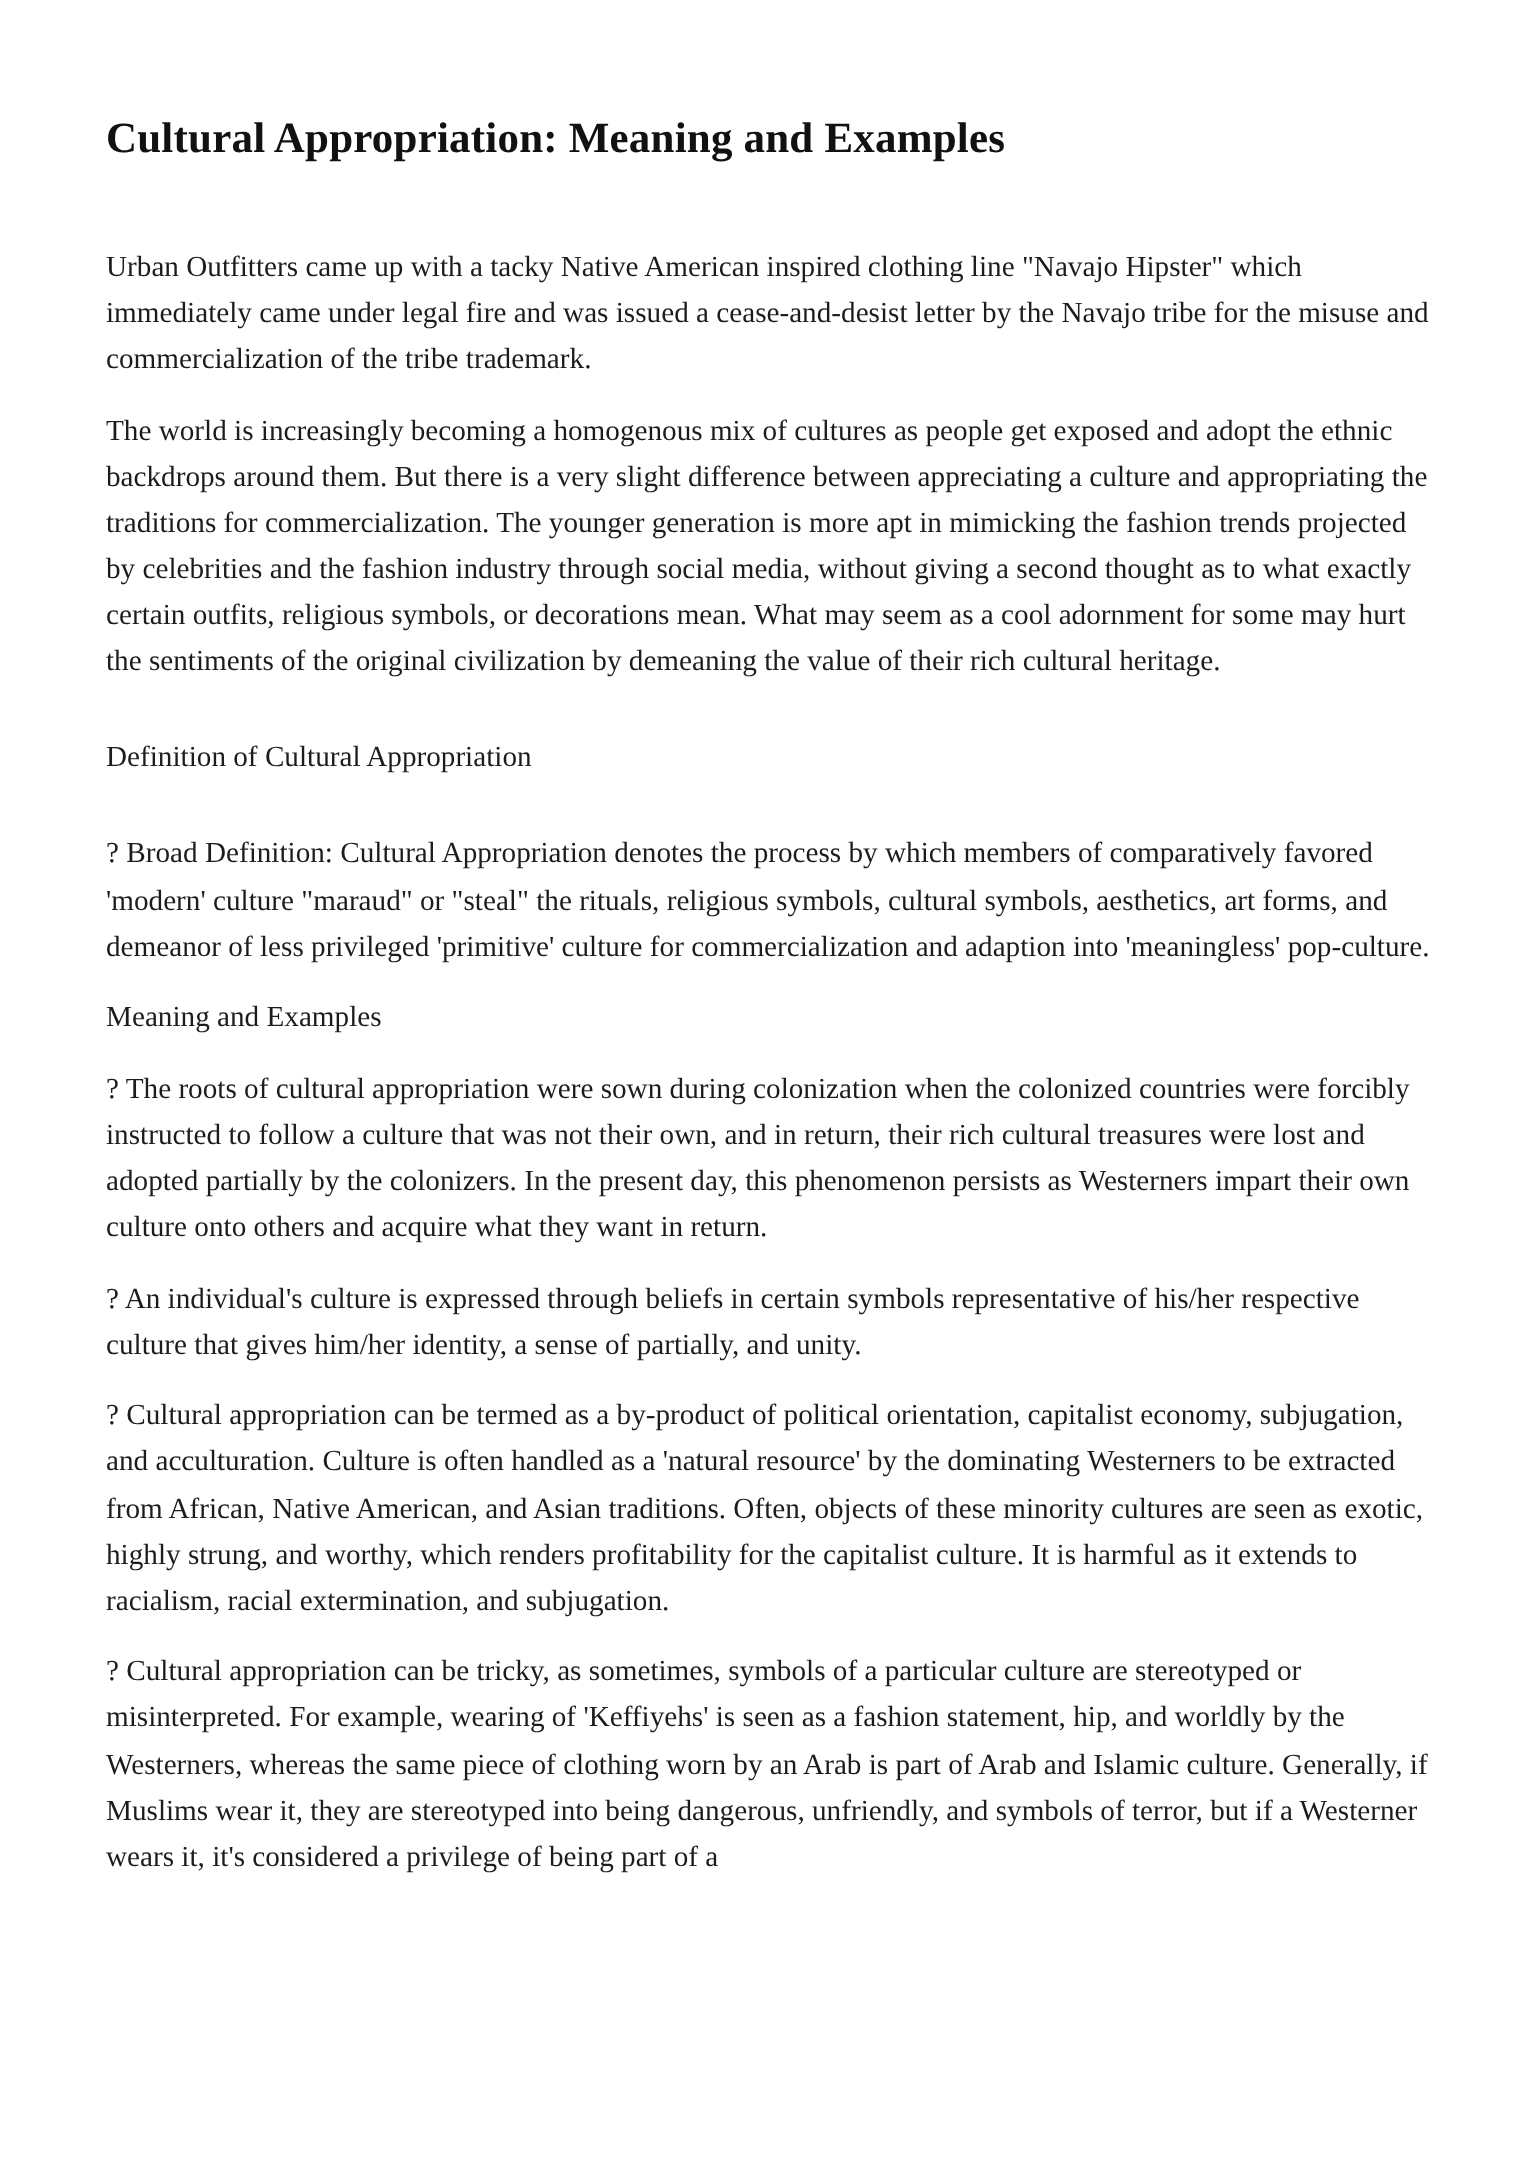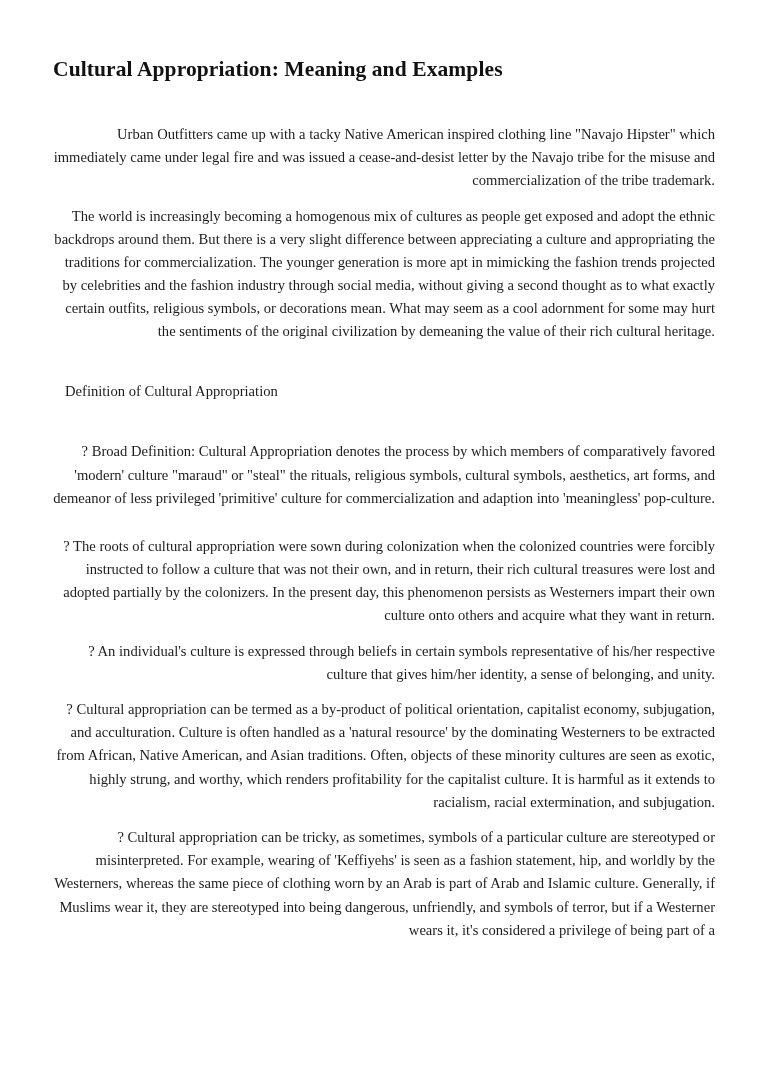--- a/index.html
+++ b/index.html
@@ -30,31 +30,31 @@
     font-weight: bold;
     line-height: 26px;
     letter-spacing: 0.1px;
     margin: 0;
     padding-top: 56px;
     color: #111111;
   }
   .body-block {
     font-size: 14.6px;
     line-height: 23.1px;
-    text-align: right;
+    text-align: left;
     margin: 0;
     color: #1c1c1c;
     white-space: normal;
   }
   .gap-title   { height: 41px; }
   .gap-para    { height: 12.5px; }
   .heading-line {
     font-size: 14.6px;
     line-height: 23.1px;
-    margin: 12px;
+    margin: 0;
     color: #1c1c1c;
   }
 </style>
 </head>
 <body>
 
 <div class="page">
 
   <h1 class="doc-title">Cultural Appropriation: Meaning and Examples</h1>
 
@@ -75,28 +75,29 @@
 
   <div class="gap-para"></div>
 
 
   <div class="gap-para"></div>
 
   <p class="body-block">? Broad Definition: Cultural Appropriation denotes the process by which members of comparatively favored 'modern' culture "maraud" or "steal" the rituals, religious symbols, cultural symbols, aesthetics, art forms, and demeanor of less privileged 'primitive' culture for commercialization and adaption into 'meaningless' pop-culture.</p>
 
   <div class="gap-para"></div>
 
+  <p class="heading-line">Meaning and Examples</p>
 
   <div class="gap-para"></div>
 
   <p class="body-block">? The roots of cultural appropriation were sown during colonization when the colonized countries were forcibly instructed to follow a culture that was not their own, and in return, their rich cultural treasures were lost and adopted partially by the colonizers. In the present day, this phenomenon persists as Westerners impart their own culture onto others and acquire what they want in return.</p>
 
   <div class="gap-para"></div>
 
-  <p class="body-block">? An individual's culture is expressed through beliefs in certain symbols representative of his/her respective culture that gives him/her identity, a sense of belonging, and unity.</p>
+  <p class="body-block">? An individual's culture is expressed through beliefs in certain symbols representative of his/her respective culture that gives him/her identity, a sense of partially, and unity.</p>
 
   <div class="gap-para"></div>
 
   <p class="body-block">? Cultural appropriation can be termed as a by-product of political orientation, capitalist economy, subjugation, and acculturation. Culture is often handled as a 'natural resource' by the dominating Westerners to be extracted from African, Native American, and Asian traditions. Often, objects of these minority cultures are seen as exotic, highly strung, and worthy, which renders profitability for the capitalist culture. It is harmful as it extends to racialism, racial extermination, and subjugation.</p>
 
   <div class="gap-para"></div>
 
   <p class="body-block">? Cultural appropriation can be tricky, as sometimes, symbols of a particular culture are stereotyped or misinterpreted. For example, wearing of 'Keffiyehs' is seen as a fashion statement, hip, and worldly by the Westerners, whereas the same piece of clothing worn by an Arab is part of Arab and Islamic culture. Generally, if Muslims wear it, they are stereotyped into being dangerous, unfriendly, and symbols of terror, but if a Westerner wears it, it's considered a privilege of being part of a</p>
 
 </div>

